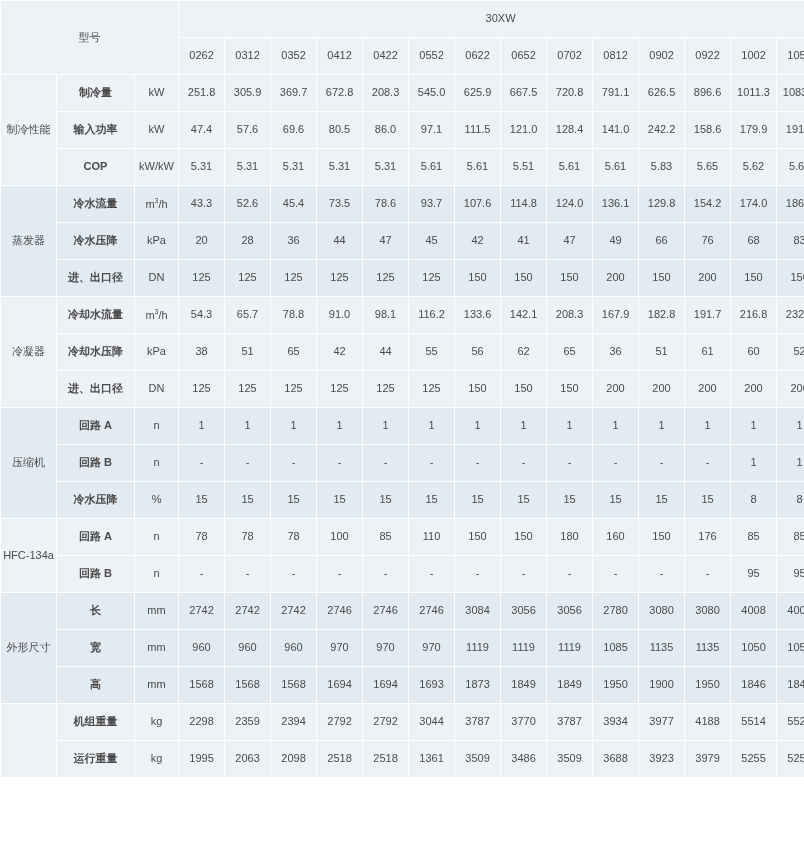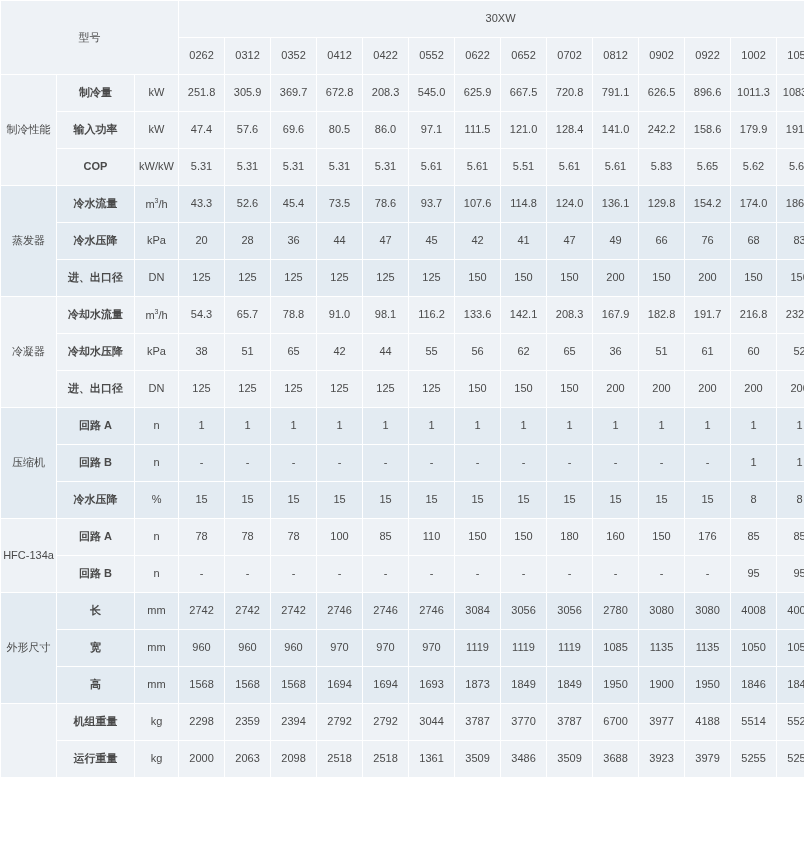--- a/index.html
+++ b/index.html
@@ -427,30 +427,30 @@
         <td class="band-a unit-cell">kg</td>
         <td class="band-a">2298</td>
         <td class="band-a">2359</td>
         <td class="band-a">2394</td>
         <td class="band-a">2792</td>
         <td class="band-a">2792</td>
         <td class="band-a">3044</td>
         <td class="band-a">3787</td>
         <td class="band-a">3770</td>
         <td class="band-a">3787</td>
-        <td class="band-a">6700</td>
+        <td class="band-a">3934</td>
         <td class="band-a">3977</td>
         <td class="band-a">4188</td>
         <td class="band-a">5514</td>
         <td class="band-a">5529</td>
       </tr>
       <tr>
         <td class="band-a param-cell">运行重量</td>
         <td class="band-a unit-cell">kg</td>
-        <td class="band-a">2000</td>
+        <td class="band-a">1995</td>
         <td class="band-a">2063</td>
         <td class="band-a">2098</td>
         <td class="band-a">2518</td>
         <td class="band-a">2518</td>
         <td class="band-a">1361</td>
         <td class="band-a">3509</td>
         <td class="band-a">3486</td>
         <td class="band-a">3509</td>
         <td class="band-a">3688</td>
         <td class="band-a">3923</td>

